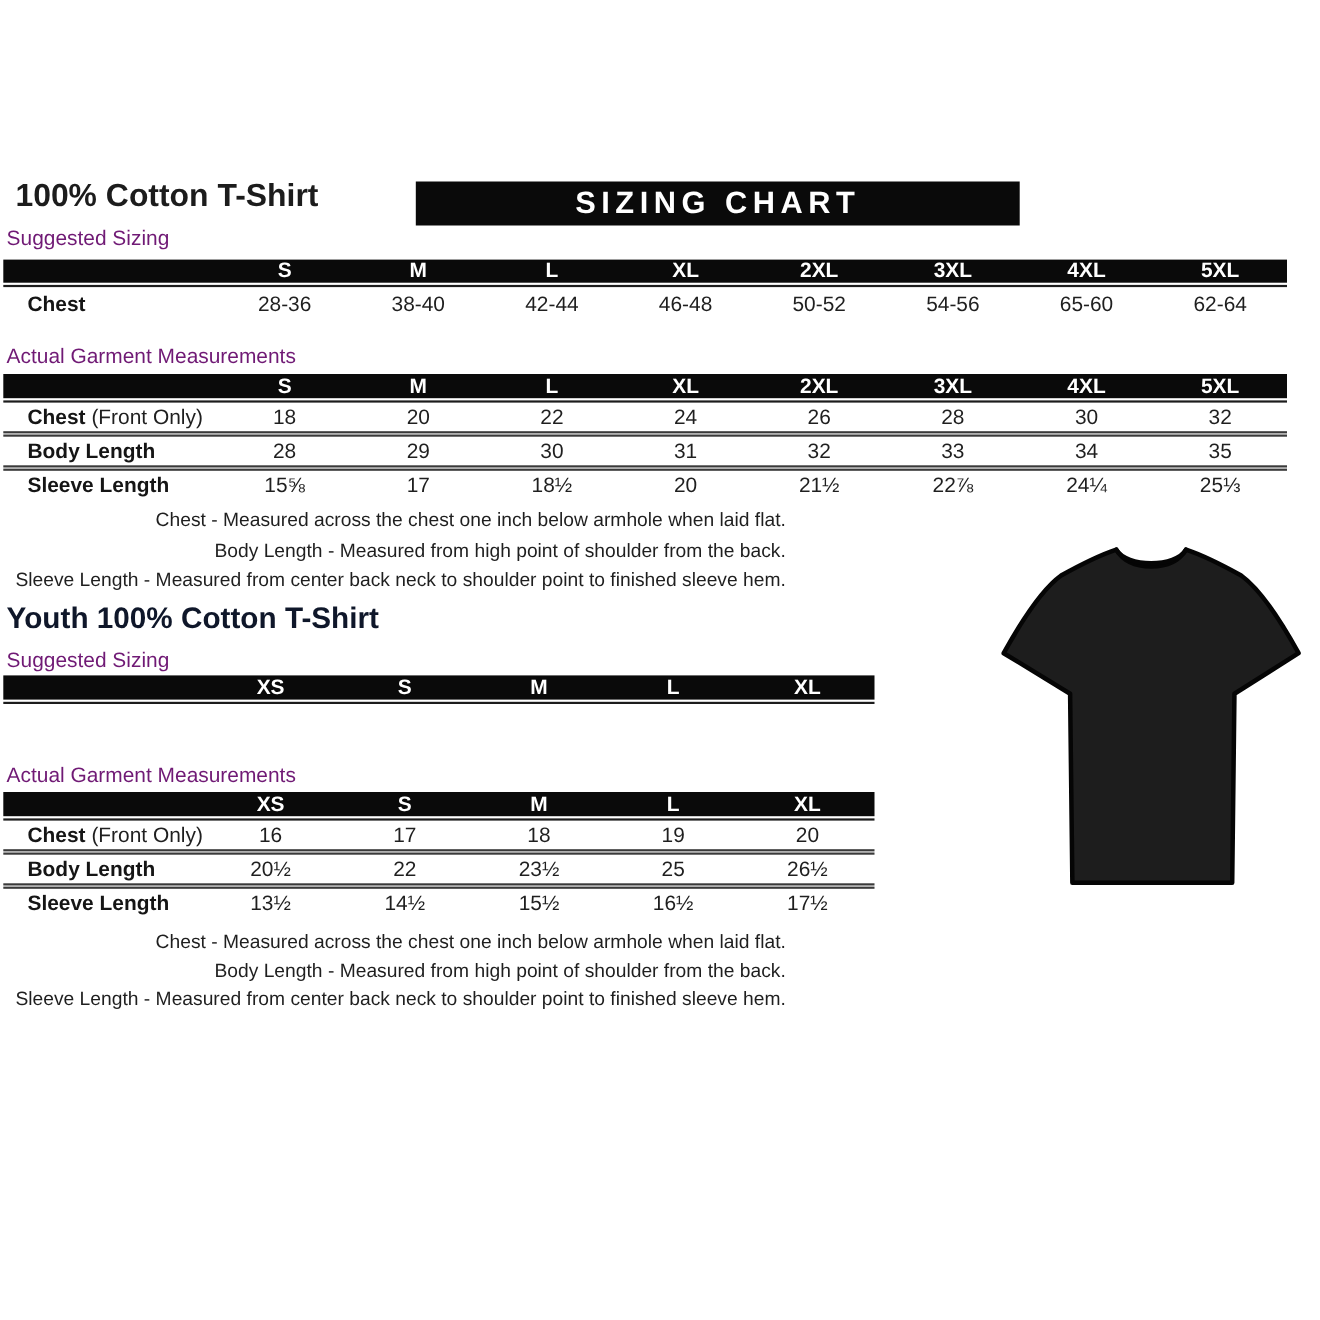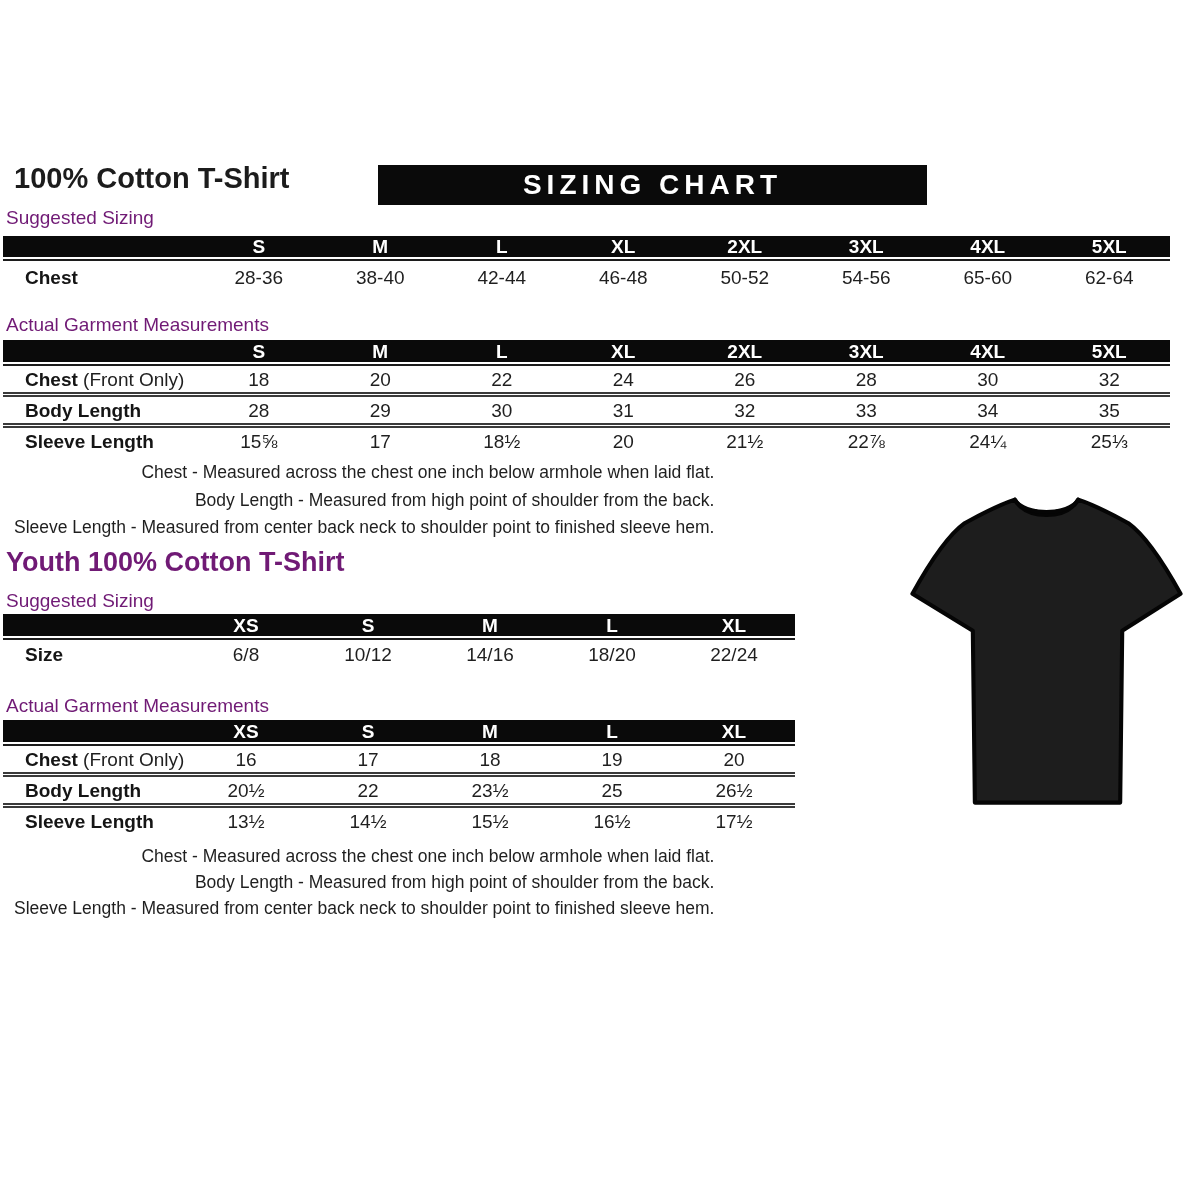--- a/index.html
+++ b/index.html
@@ -2,21 +2,21 @@
 <html><head>
 <meta charset="utf-8">
 <style>
   html,body{margin:0;padding:0;background:#fff;}
   .page{
     position:relative;width:1200px;height:1200px;background:#ffffff;overflow:hidden;
     font-family:"Liberation Sans","DejaVu Sans",sans-serif;color:#1f1f1f;
   }
   .abs{position:absolute;}
   .title{font-size:29px;font-weight:700;color:#1c1c1c;line-height:1.1;}
-  .title-bold{font-size:27px;font-weight:700;color:#701a75;line-height:1.1;}
+  .title-bold{font-size:27px;font-weight:700;color:#0f172a;line-height:1.1;}
   .banner{
     background:#0a0a0a;display:flex;align-items:center;justify-content:center;
   }
   .banner span{
     color:#ffffff;font-size:28px;font-weight:900;letter-spacing:5px;line-height:1;
   }
   .seclabel{font-size:19px;color:#701a75;line-height:1.2;}
   .notes{font-size:17.5px;color:#1f1f1f;text-align:right;}
   .notes div{white-space:nowrap;}
   .notes1 div{line-height:27.5px;}
@@ -146,28 +146,20 @@
   <div class="abs sztable youth-t sug-y" style="left:3px;top:614px;width:792px;">
       <div class="thead">
         <div class="hcell lblcol"></div>
         <div class="hcell">XS</div>
         <div class="hcell">S</div>
         <div class="hcell">M</div>
         <div class="hcell">L</div>
         <div class="hcell">XL</div>
       </div>
       <div class="hline"></div>
-      <div class="trow">
-        <div class="cell lblcol"><b>Size</b></div>
-        <div class="cell">6/8</div>
-        <div class="cell">10/12</div>
-        <div class="cell">14/16</div>
-        <div class="cell">18/20</div>
-        <div class="cell">22/24</div>
-      </div>
     </div>
 
   <div class="abs seclabel" style="left:6px;top:695px;">Actual Garment Measurements</div>
 
   <div class="abs sztable youth-t act" style="left:3px;top:720px;width:792px;">
       <div class="thead">
         <div class="hcell lblcol"></div>
         <div class="hcell">XS</div>
         <div class="hcell">S</div>
         <div class="hcell">M</div>

